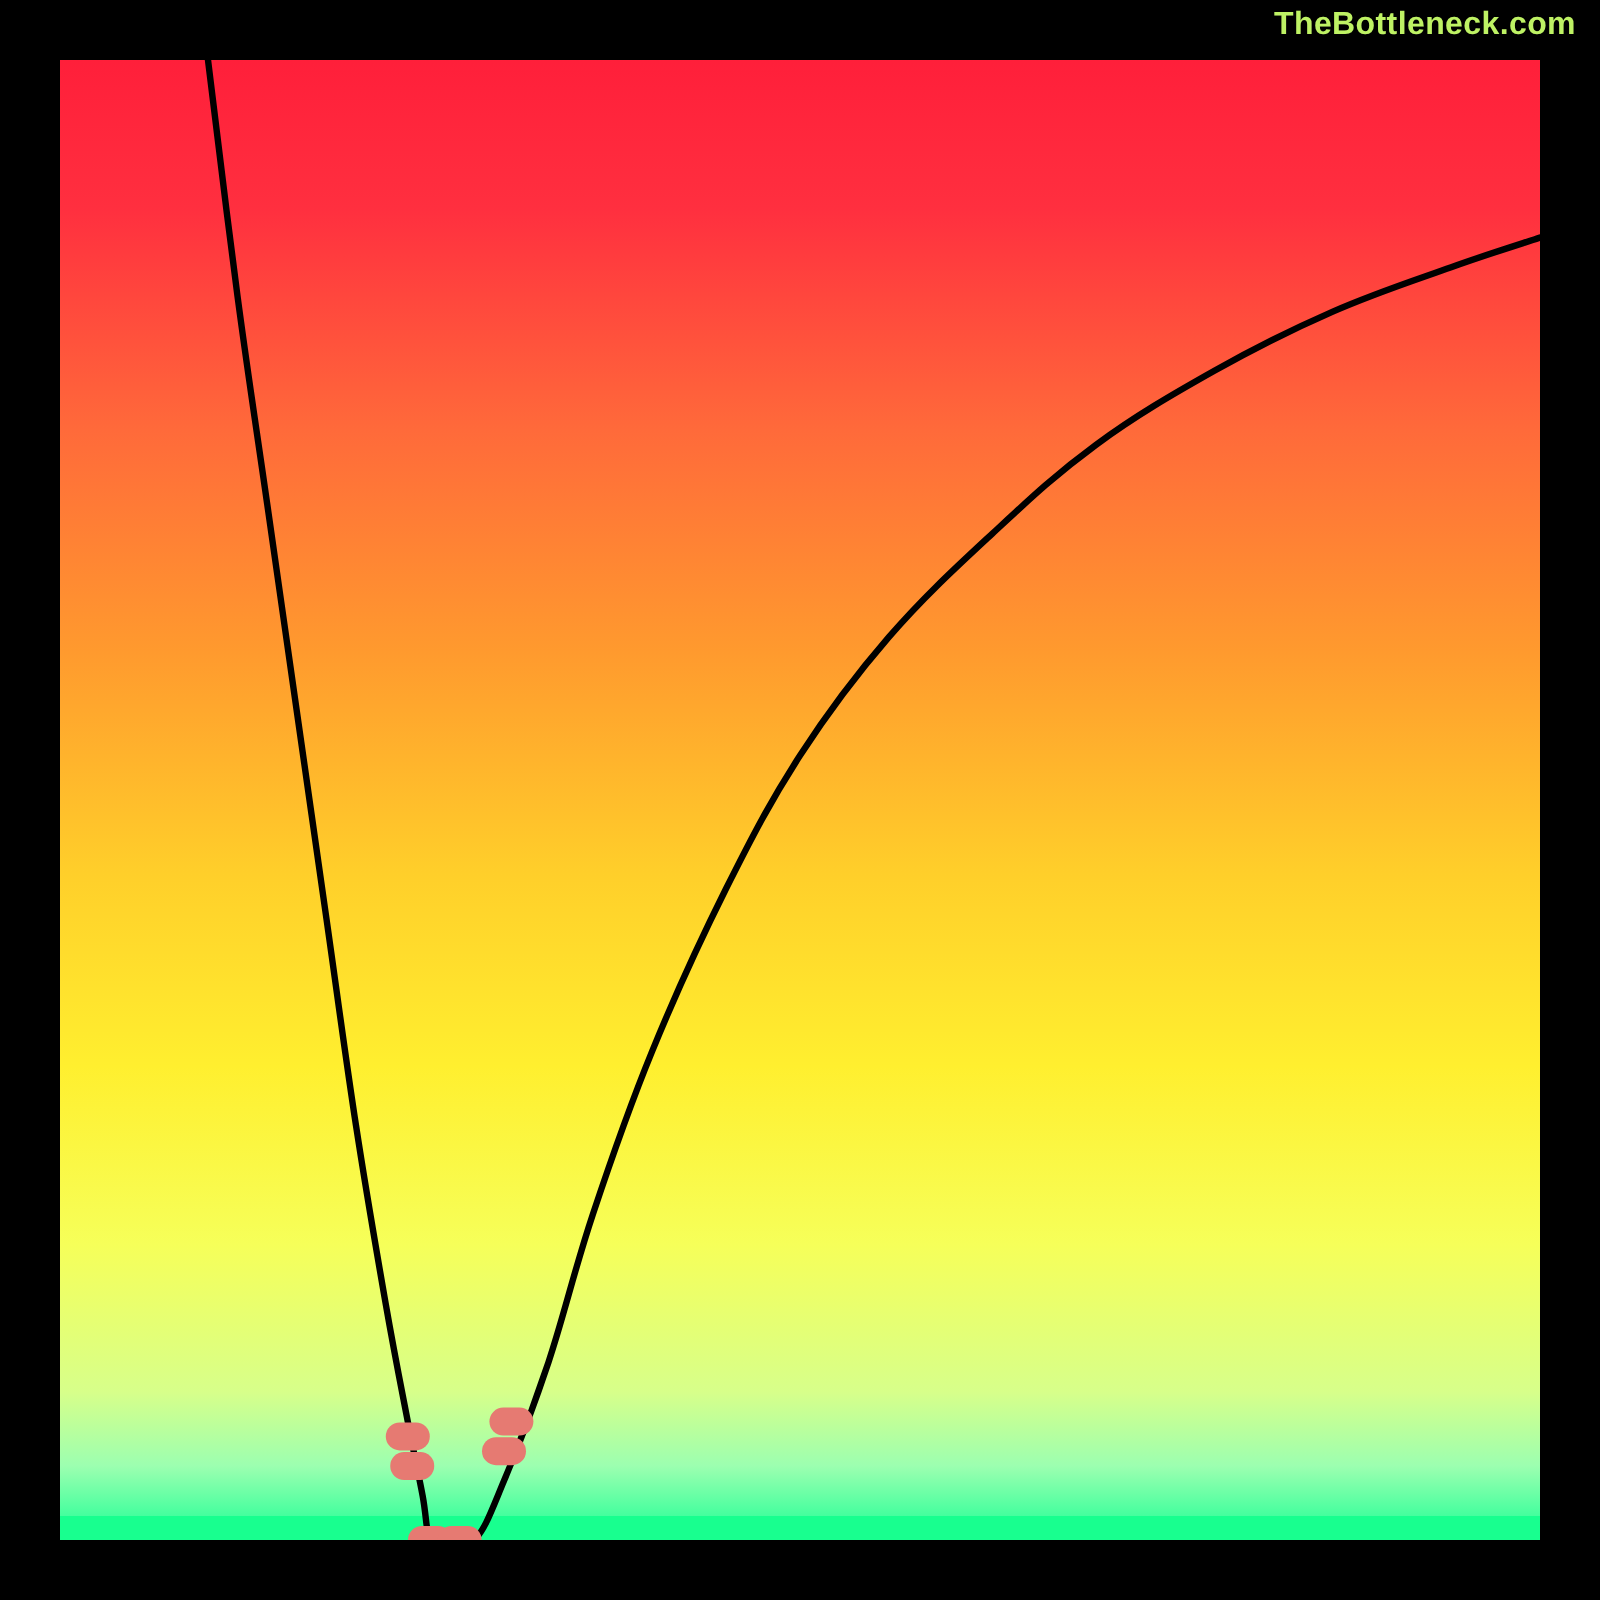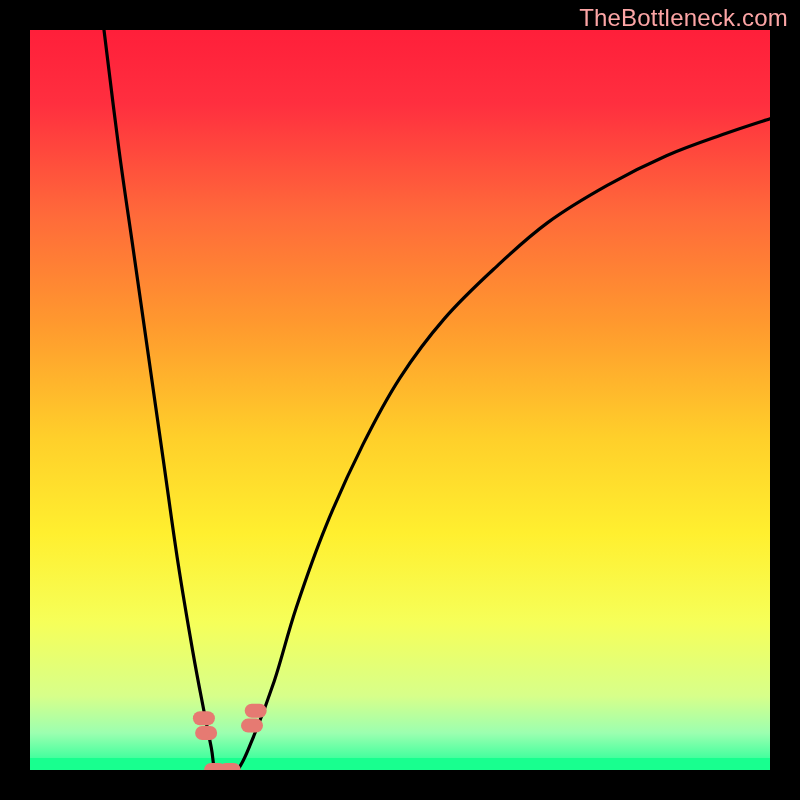--- a/index.html
+++ b/index.html
@@ -38,23 +38,23 @@
     left: 0;
     top: 0;
     width: 740px;
     height: 740px;
     pointer-events: none;
   }
   .watermark {
     position: absolute;
     top: 4px;
     right: 12px;
-    color: #fca5a5;
-    font-size: 24px;
-    font-weight: 400;
+    color: #bef264;
+    font-size: 16px;
+    font-weight: 700;
     letter-spacing: 0.2px;
   }
 </style>
 </head>
 <body>
 
 <div class="frame">
 
   <div class="plot-area">
 

